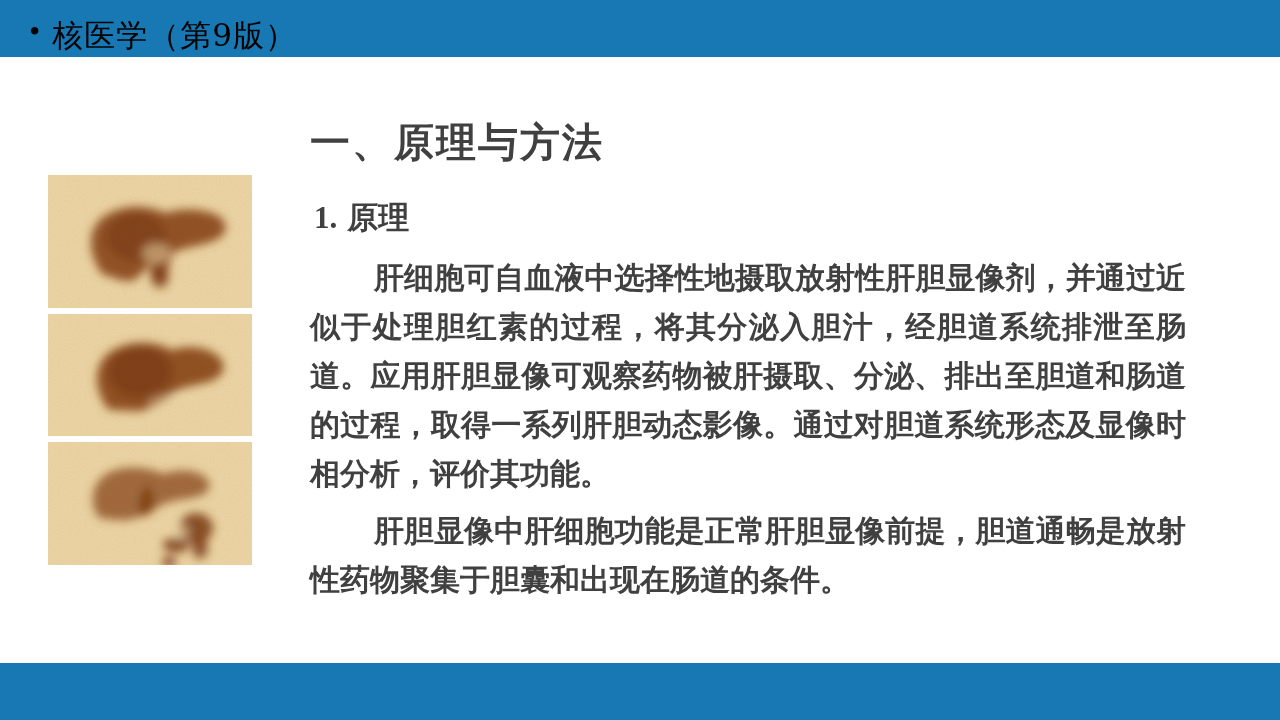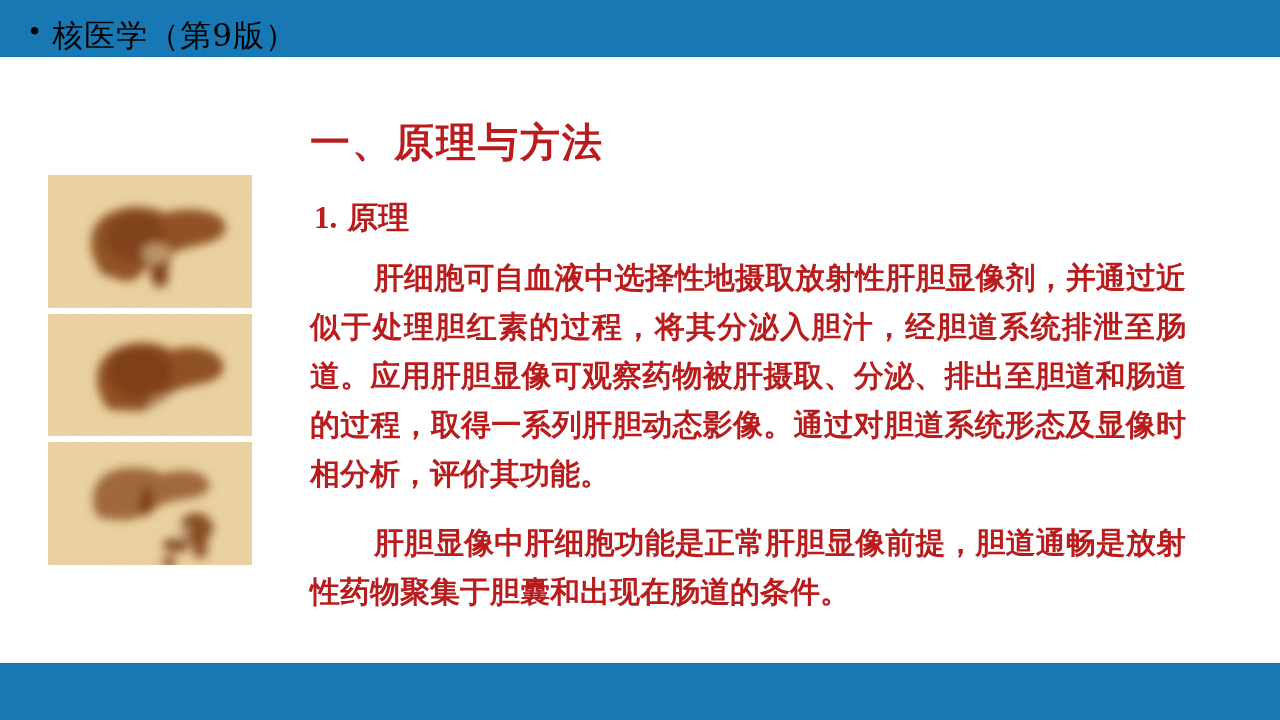--- a/index.html
+++ b/index.html
@@ -45,21 +45,21 @@
   }
   .scan{
     margin:0 0 6px 0;padding:0;
     width:204px;display:block;
     line-height:0;
   }
   .scan svg{display:block;}
   
   .text-column{
     position:absolute;left:310px;top:118px;width:876px;
-    color:#b91c1c;
+    color:#404040;
   }
   .section-title{
     margin:0;
     font-size:40px;font-weight:bold;line-height:48px;
     letter-spacing:2px;
   }
   .subsection-title{
     margin:32px 0 0 4px;
     font-size:31px;font-weight:bold;line-height:39px;
     display:flex;align-items:baseline;
@@ -69,21 +69,21 @@
     margin-right:10px;
   }
   .body-para{
     margin:16px 0 0 0;
     font-size:30px;font-weight:bold;line-height:49px;
     text-align:justify;
     text-justify:inter-character;
     text-indent:64px;
   }
   .body-para + .body-para{
-    margin-top:20px;
+    margin-top:8px;
   }
 </style>
 </head>
 <body>
 
 <div class="slide">
 
   <header class="topbar">
     <span class="bullet">•</span>
     <span class="book-title">核医学（第9版）</span>

